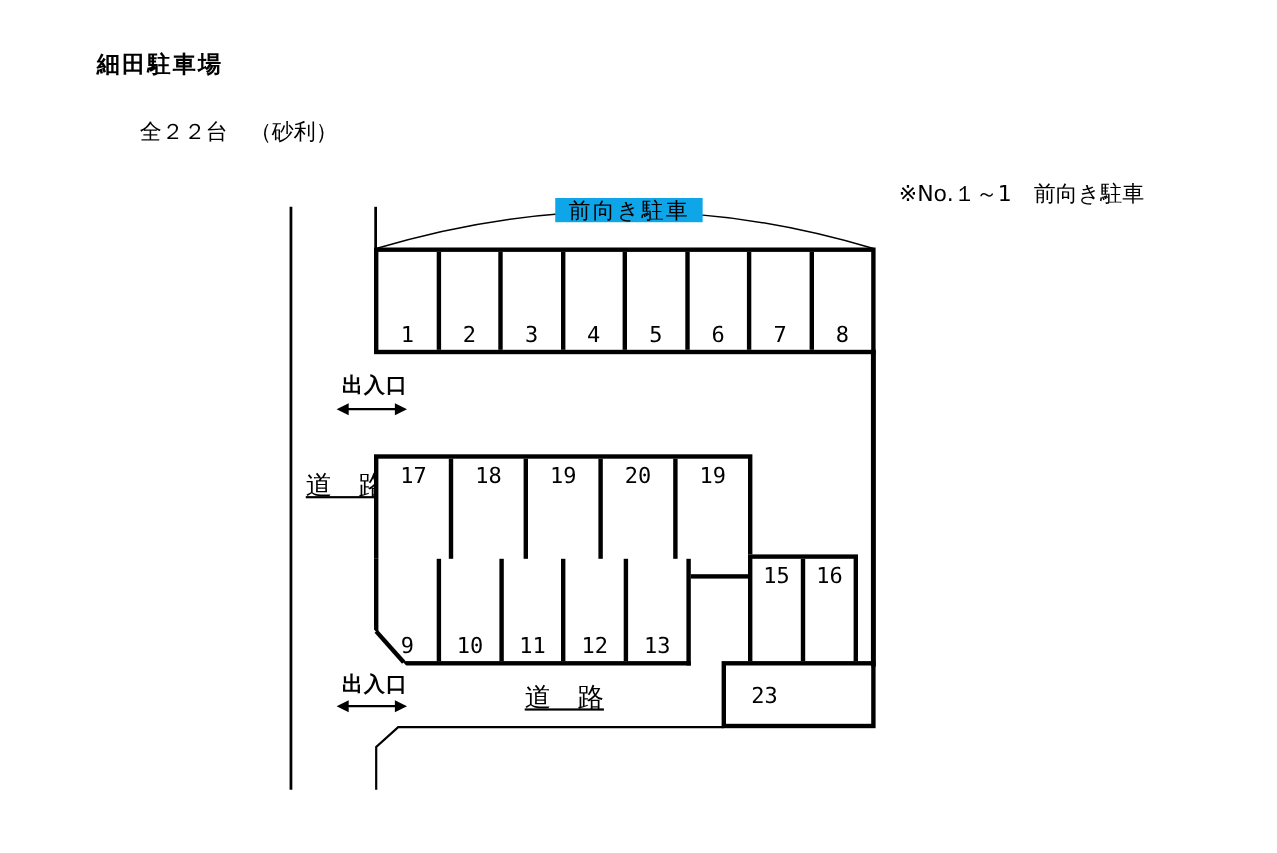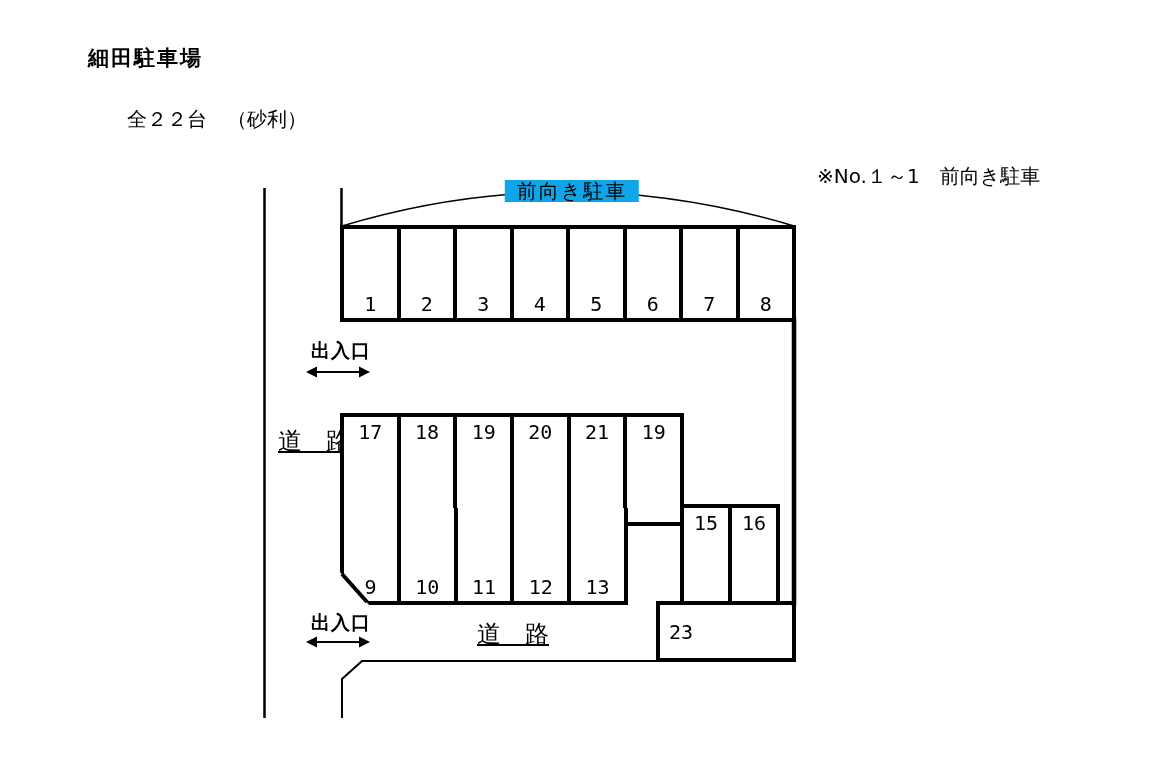--- a/index.html
+++ b/index.html
@@ -35,21 +35,21 @@
   .num-bottom .cell{align-items:flex-end;padding-bottom:2px;}
   .num-top .cell{align-items:flex-start;padding-top:3px;}
 
   .row-top{left:340px;top:225px;width:456px;height:97px;}
   .row-mid{left:340px;top:413px;width:344px;height:113px;}
   .row-botleft{left:340px;top:508px;width:288px;height:97px;border-top:none;}
   .row-right{left:680px;top:504px;width:100px;height:101px;}
   .box23{
     position:absolute;left:656px;top:601px;width:140px;height:61px;
     box-sizing:border-box;border:4px solid #000;background:#fff;z-index:1;
-    display:flex;align-items:center;padding-left:9px;
+    display:flex;align-items:center;padding-left:23px;
     font-family:"DejaVu Sans Mono",monospace;font-size:20px;
   }
   svg.overlay{position:absolute;left:0;top:0;z-index:3;pointer-events:none;}
 </style>
 </head>
 <body>
 
 <div class="canvas">
 
   <div class="lbl title">細田駐車場</div>
@@ -65,21 +65,20 @@
     <div class="cell">6</div>
     <div class="cell">7</div>
     <div class="cell">8</div>
   </div>
 
   <div class="row row-mid num-top">
     <div class="cell">17</div>
     <div class="cell">18</div>
     <div class="cell">19</div>
     <div class="cell">20</div>
-    <div class="cell">21</div>
     <div class="cell">19</div>
   </div>
 
   <div class="row row-botleft num-bottom">
     <div class="cell">9</div>
     <div class="cell">10</div>
     <div class="cell">11</div>
     <div class="cell">12</div>
     <div class="cell">13</div>
   </div>

